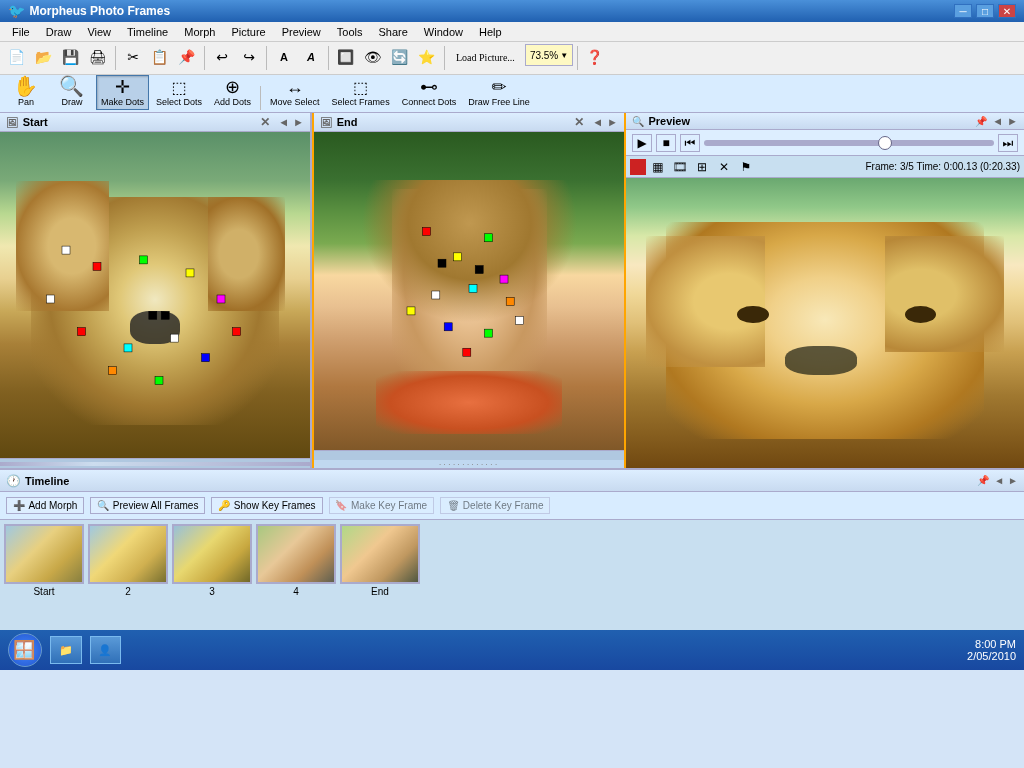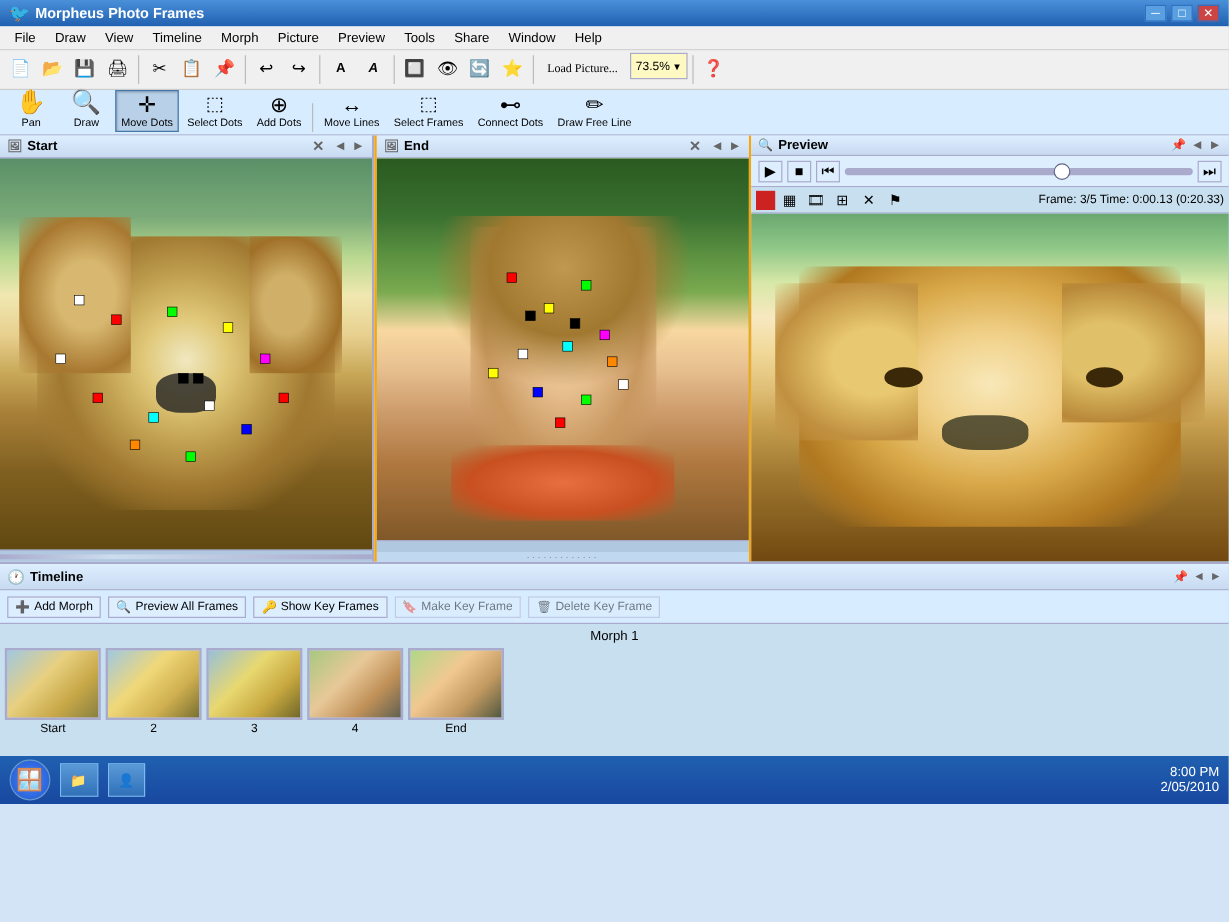--- a/index.html
+++ b/index.html
@@ -130,34 +130,34 @@
   <div class="tool-btn">
     <span class="tool-icon">✋</span>
     <span class="tool-label">Pan</span>
   </div>
   <div class="tool-btn">
     <span class="tool-icon">🔍</span>
     <span class="tool-label">Draw</span>
   </div>
   <div class="tool-btn active">
     <span class="tool-icon" style="font-size:18px; color:#000;">✛</span>
-    <span class="tool-label">Move Dots</span>
+    <span class="tool-label">Make Dots</span>
   </div>
   <div class="tool-btn">
     <span class="tool-icon" style="font-size:16px;">⬚</span>
     <span class="tool-label">Select Dots</span>
   </div>
   <div class="tool-btn">
     <span class="tool-icon" style="font-size:18px;">⊕</span>
     <span class="tool-label">Add Dots</span>
   </div>
   <div class="tb-sep" style="margin:0 2px;"></div>
   <div class="tool-btn">
     <span class="tool-icon" style="font-size:18px;">↔</span>
-    <span class="tool-label">Move Lines</span>
+    <span class="tool-label">Move Select</span>
   </div>
   <div class="tool-btn">
     <span class="tool-icon" style="font-size:16px;">⬚</span>
     <span class="tool-label">Select Frames</span>
   </div>
   <div class="tool-btn">
     <span class="tool-icon" style="font-size:18px;">⊷</span>
     <span class="tool-label">Connect Dots</span>
   </div>
   <div class="tool-btn">
@@ -314,21 +314,20 @@
     <button class="tl-btn tl-btn-disabled">
       <span>🔖</span>
       <span>Make Key Frame</span>
     </button>
     <button class="tl-btn tl-btn-disabled">
       <span>🗑</span>
       <span>Delete Key Frame</span>
     </button>
   </div>
   <div id="timeline-content">
-    <div id="morph-label">Morph 1</div>
     <div id="frames-row">
 
     <div class="frame-item">
           <div class="frame-thumb thumb-puppy1"></div>
           <div class="frame-label">Start</div>
         </div>
         <div class="frame-item">
           <div class="frame-thumb thumb-puppy2"></div>
           <div class="frame-label">2</div>
         </div>

